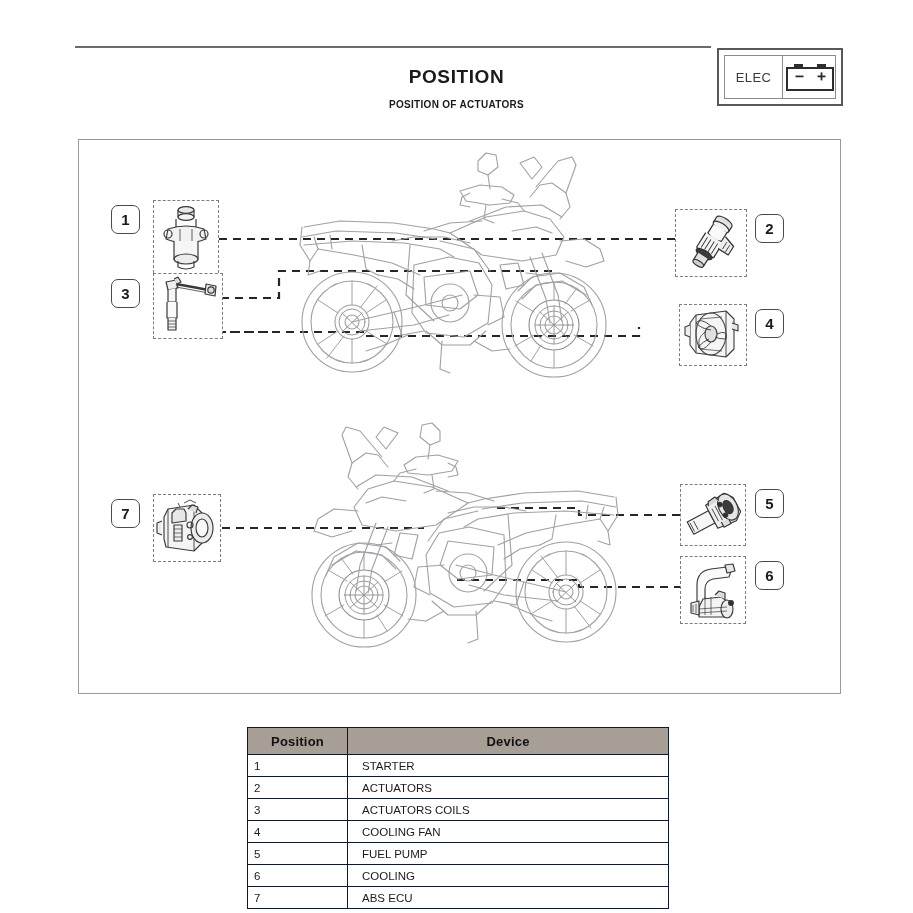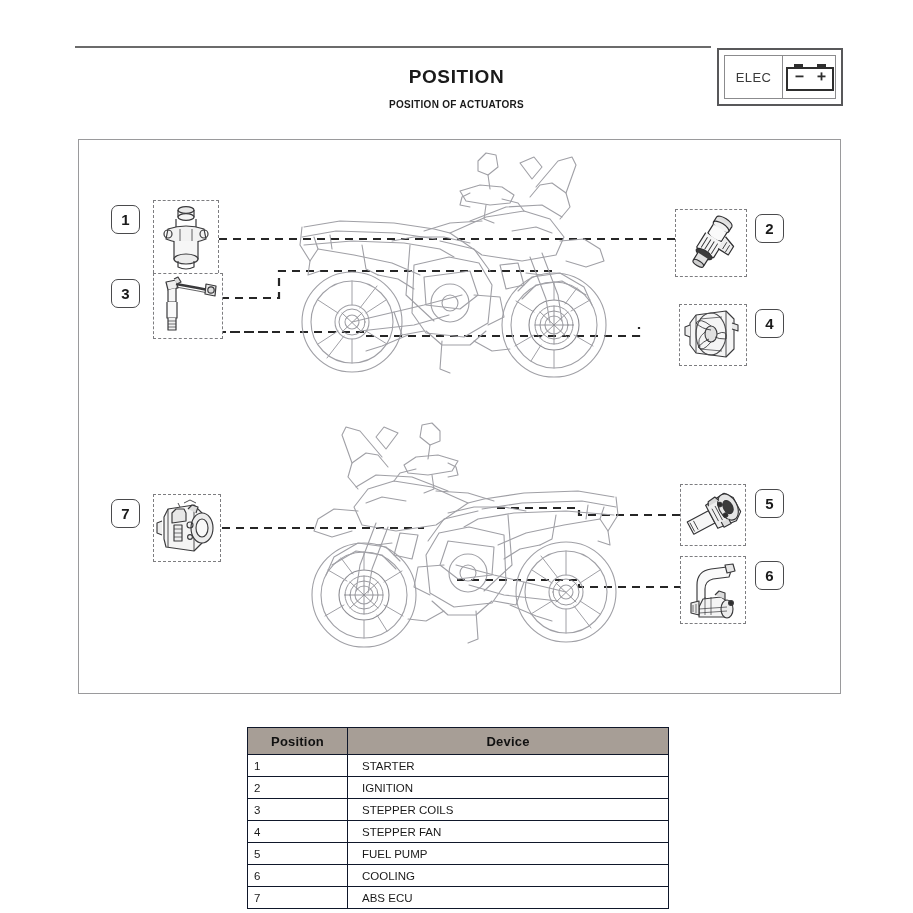--- a/index.html
+++ b/index.html
@@ -537,29 +537,29 @@
       <th class="col-dev">Device</th>
     </tr>
   </thead>
   <tbody>
     <tr>
       <td class="col-pos">1</td>
       <td class="col-dev">STARTER</td>
     </tr>
     <tr>
       <td class="col-pos">2</td>
-      <td class="col-dev">IGNITION</td>
+      <td class="col-dev">ACTUATORS</td>
     </tr>
     <tr>
       <td class="col-pos">3</td>
-      <td class="col-dev">STEPPER COILS</td>
+      <td class="col-dev">ACTUATORS COILS</td>
     </tr>
     <tr>
       <td class="col-pos">4</td>
-      <td class="col-dev">STEPPER FAN</td>
+      <td class="col-dev">COOLING FAN</td>
     </tr>
     <tr>
       <td class="col-pos">5</td>
       <td class="col-dev">FUEL PUMP</td>
     </tr>
     <tr>
       <td class="col-pos">6</td>
       <td class="col-dev">COOLING</td>
     </tr>
     <tr>

